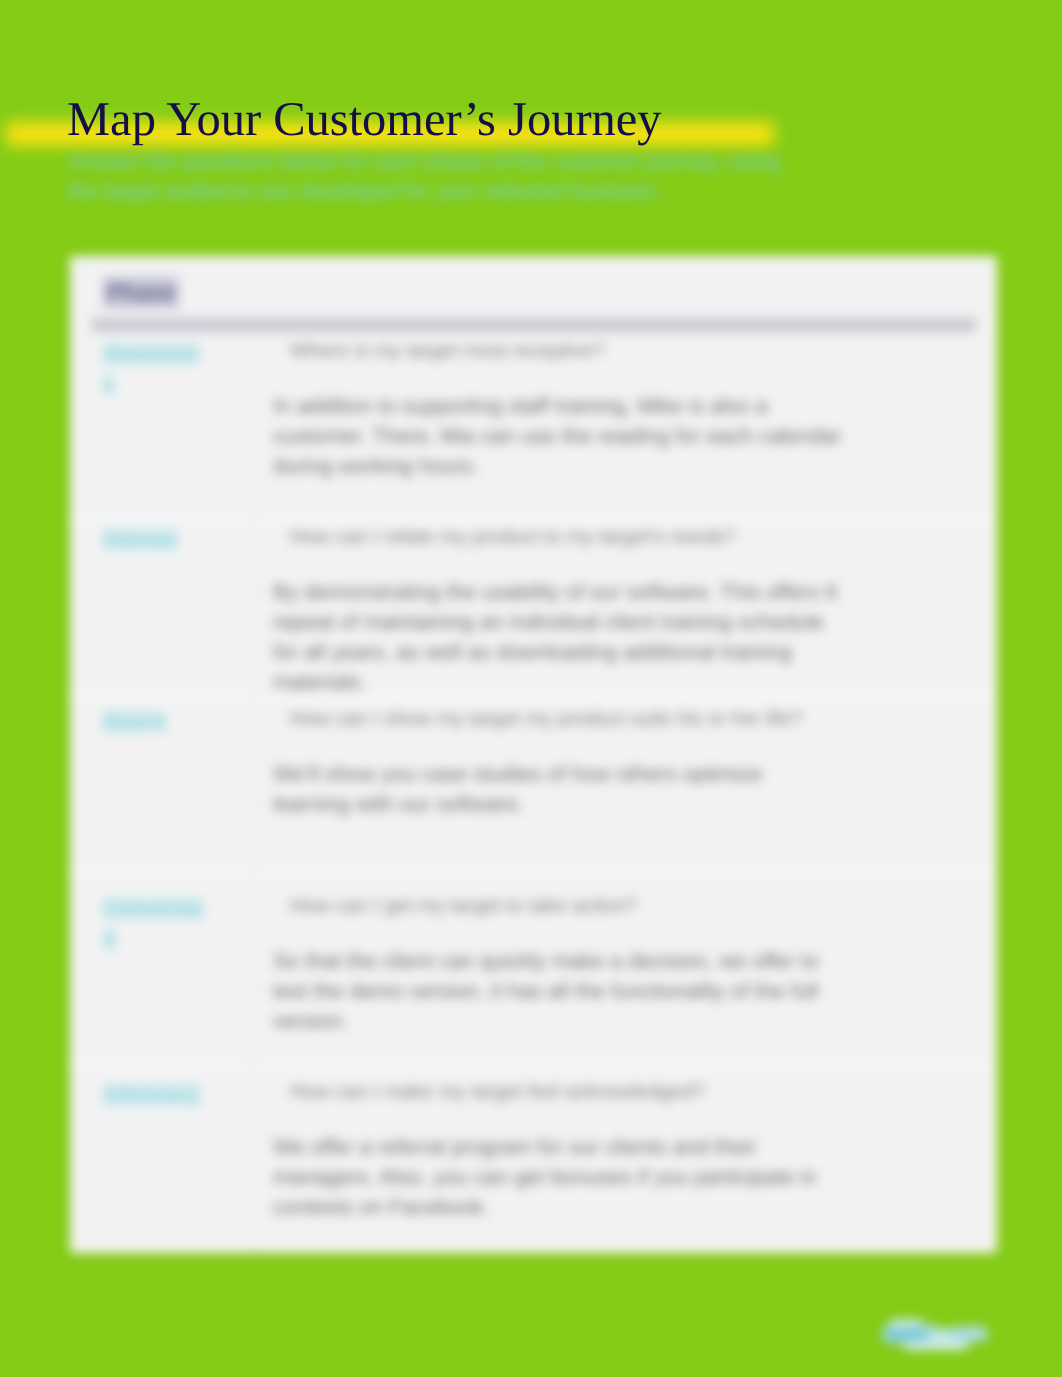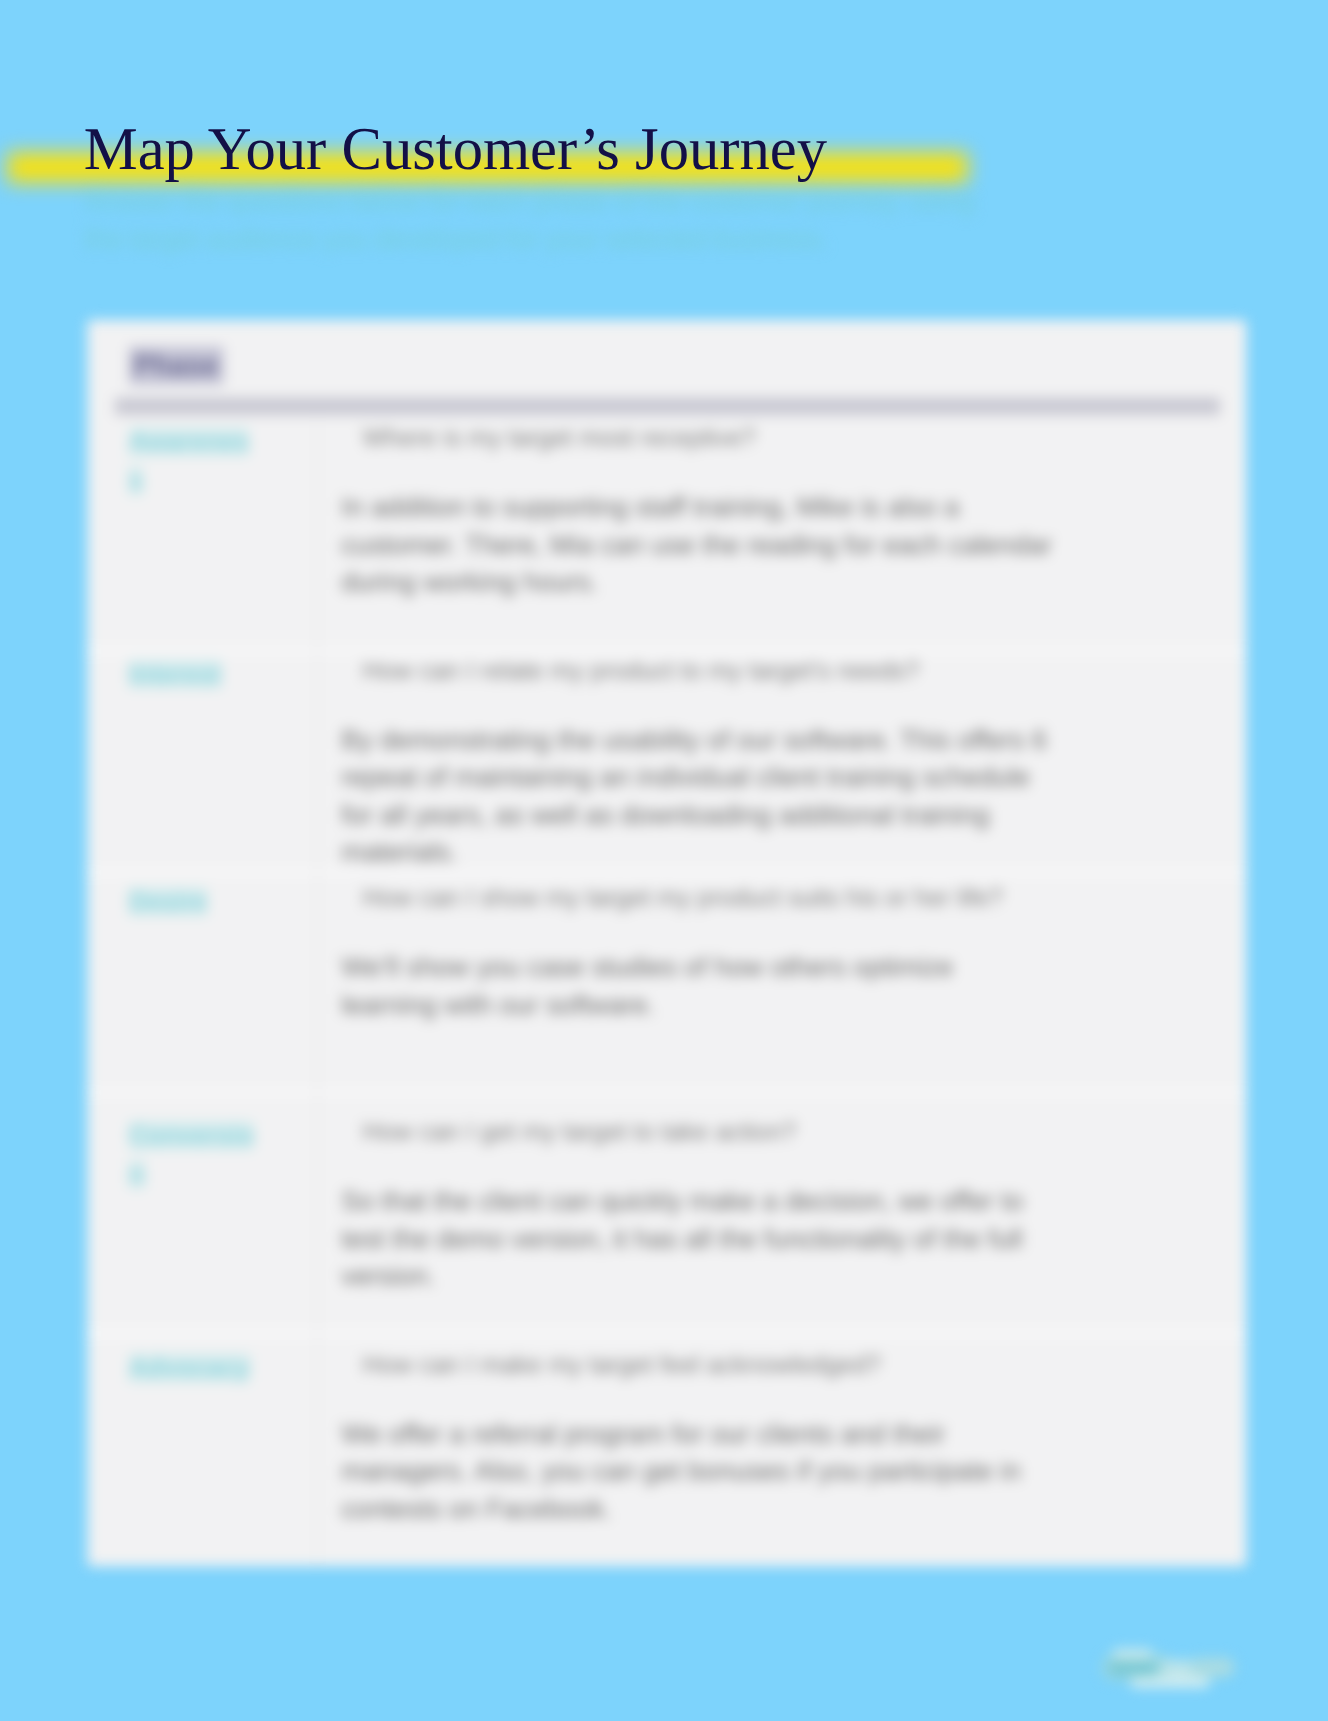--- a/index.html
+++ b/index.html
@@ -1,19 +1,19 @@
 <!DOCTYPE html>
 <html><head>
 <meta charset="utf-8">
 <style>
   * { box-sizing: border-box; margin: 0; padding: 0; }
   html, body { width: 1062px; height: 1377px; }
   body { background: #ffffff; font-family: "Liberation Serif", serif; overflow: hidden;
          -webkit-font-smoothing: antialiased; text-rendering: geometricPrecision; }
-  .page { position: relative; width: 1062px; height: 1377px; background: #7dd3fc; }
+  .page { position: relative; width: 1062px; height: 1377px; background: #84cc16; }
 
   
   .title-wrap { position: absolute; left: 0; top: 92px; width: 1062px; height: 70px; }
   .hl { position: absolute; left: 6px; top: 30px; width: 768px; height: 24px;
         background: #f7e112; filter: blur(7.5px); }
   .title { position: absolute; left: 67px; top: 0px; font-size: 48.5px; color: #131047;
            font-family: "Liberation Serif", serif; white-space: nowrap; }
 
   
   .subtitle { position: absolute; left: 68px; top: 146px; width: 730px;

